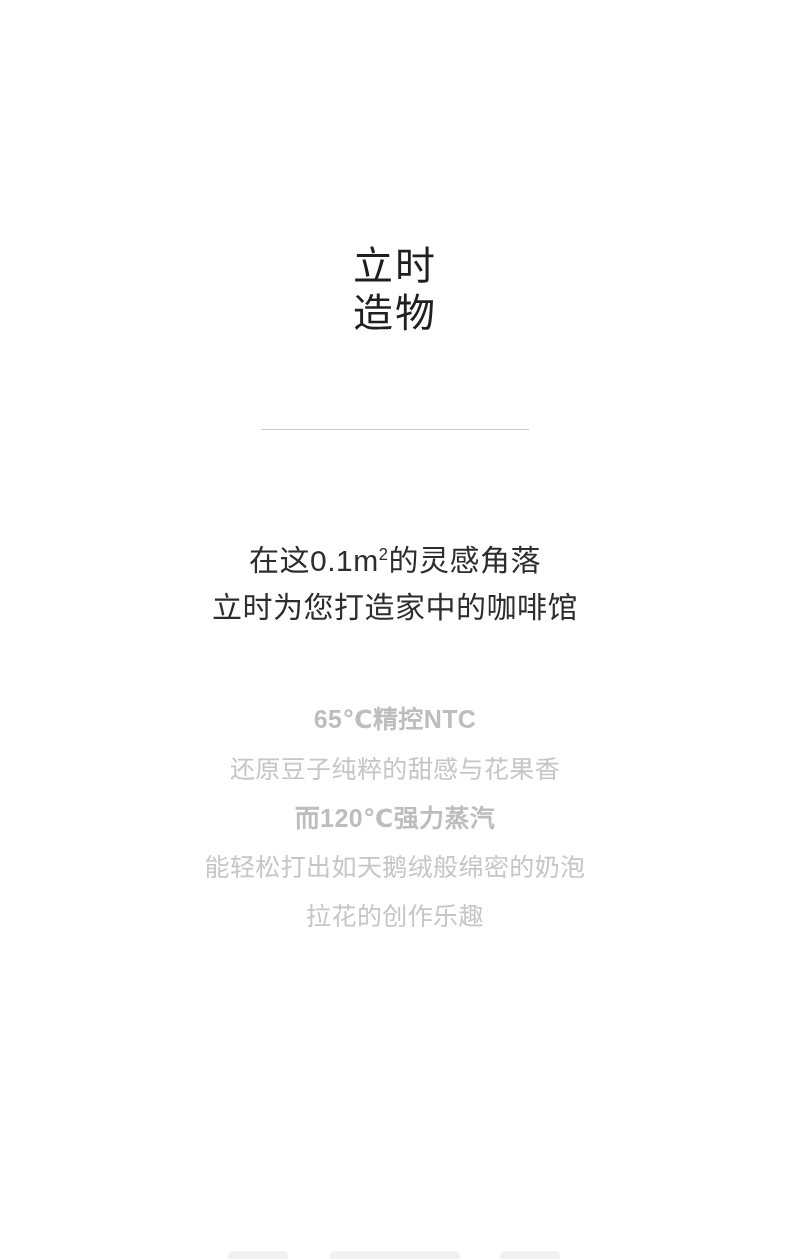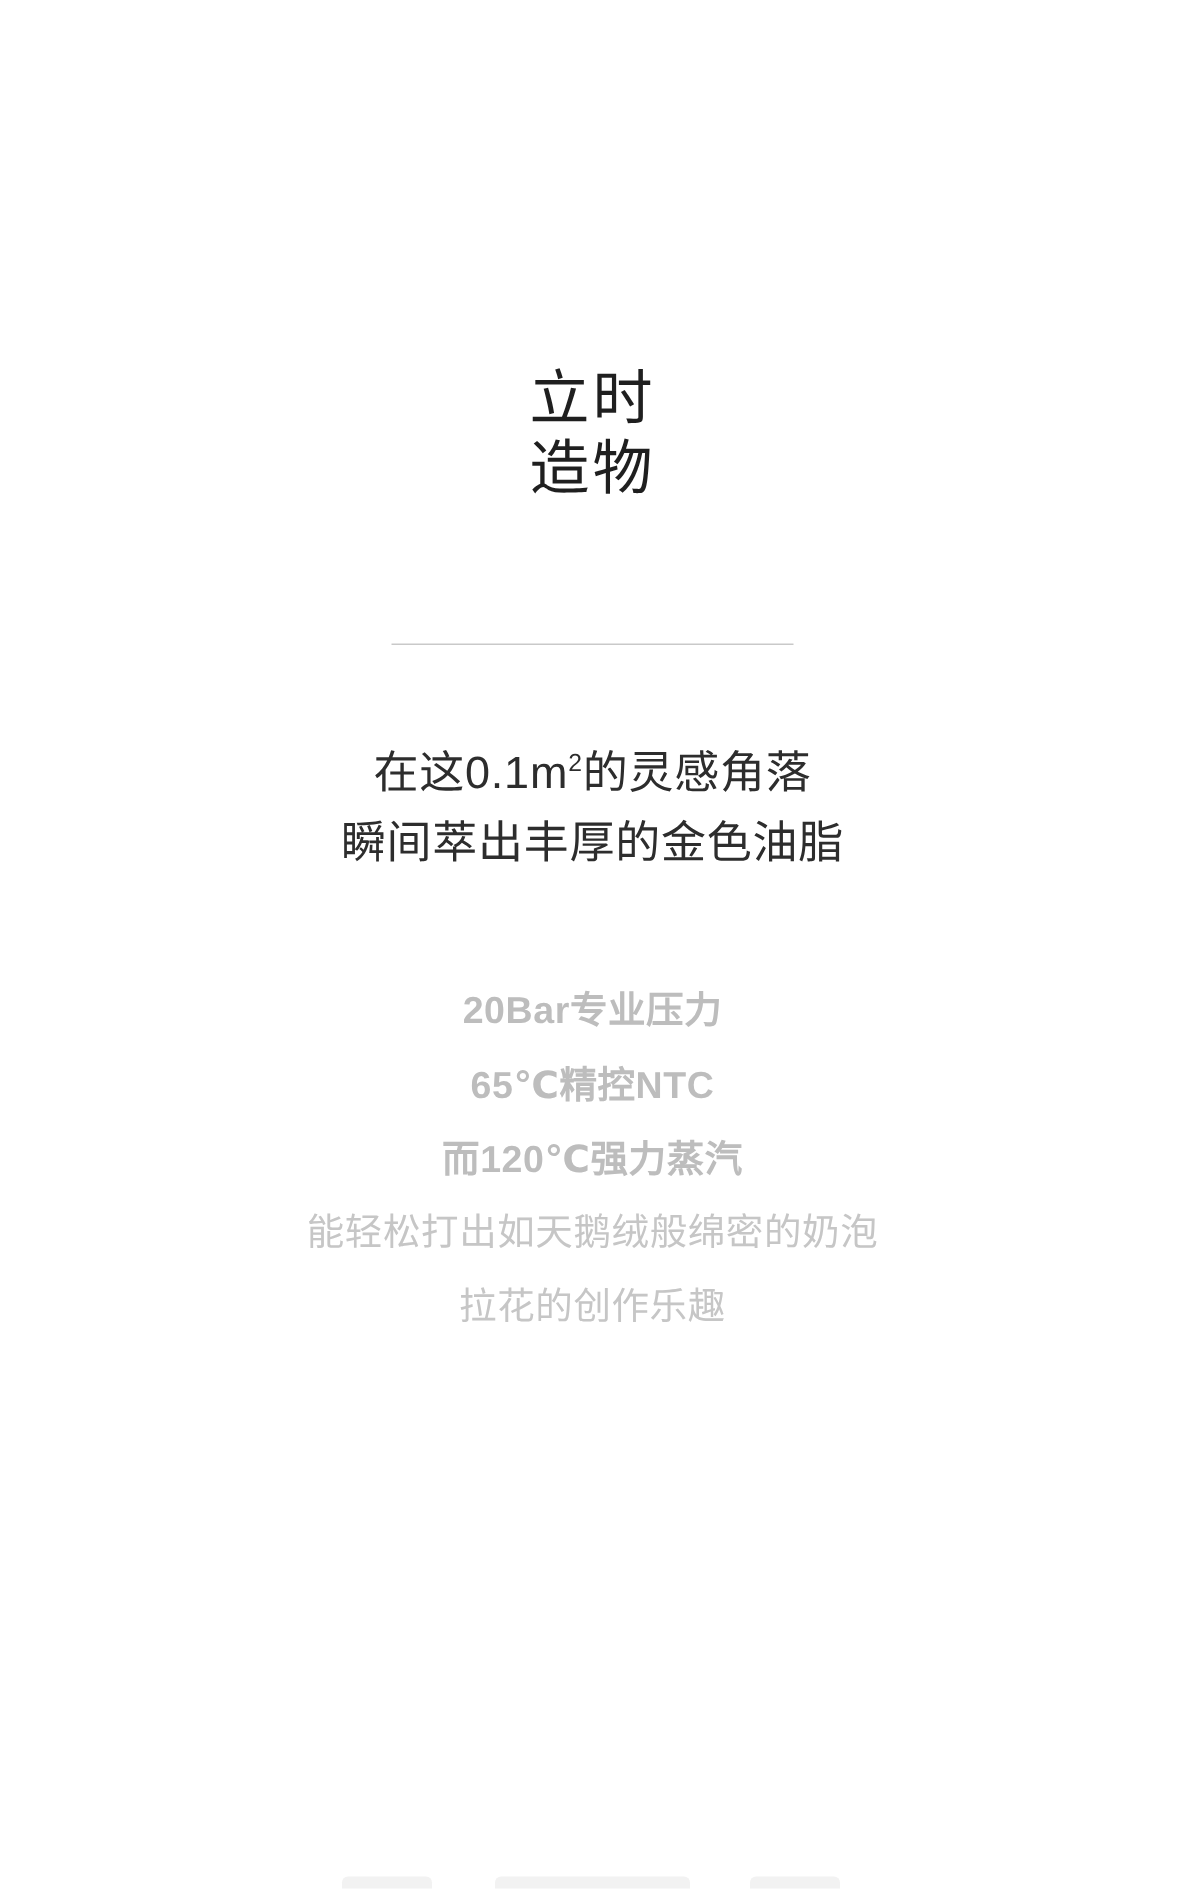--- a/index.html
+++ b/index.html
@@ -48,21 +48,21 @@
     justify-content: center;
   }
   .divider {
     width: 268px;
     height: 1px;
     background: #c9c9c9;
   }
 
   
   .headline {
-    margin-top: 63px;
+    margin-top: 108px;
     text-align: center;
     line-height: 1.55;
   }
   .headline-line {
     display: block;
     font-size: 30px;
     font-weight: 400;
     color: #2d2d2d;
     letter-spacing: 0.5px;
   }
@@ -118,26 +118,26 @@
     <span class="brand-line">立时</span>
     <span class="brand-line">造物</span>
   </div>
 
   <div class="divider-wrap">
     <div class="divider"></div>
   </div>
 
   <div class="headline">
     <span class="headline-line"><span>在这0.1m</span><sup>2</sup><span>的灵感角落</span></span>
-    <span class="headline-line">瞬间萃出丰厚的金色油脂</span>
+    <span class="headline-line">立时为您打造家中的咖啡馆</span>
   </div>
 
   <div class="features">
-    <span class="feat strong">20Bar专业压力</span>
     <span class="feat strong">65℃精控NTC</span>
+    <span class="feat">还原豆子纯粹的甜感与花果香</span>
     <span class="feat strong">而120℃强力蒸汽</span>
     <span class="feat">能轻松打出如天鹅绒般绵密的奶泡</span>
     <span class="feat">拉花的创作乐趣</span>
   </div>
 
   <div class="bottom-hint">
     <div class="blob a"></div>
     <div class="blob b"></div>
     <div class="blob c"></div>
   </div>

